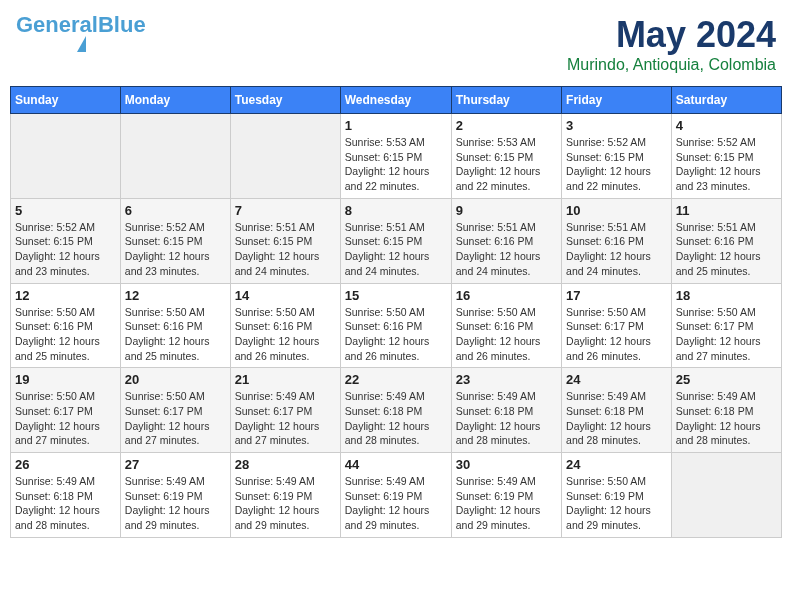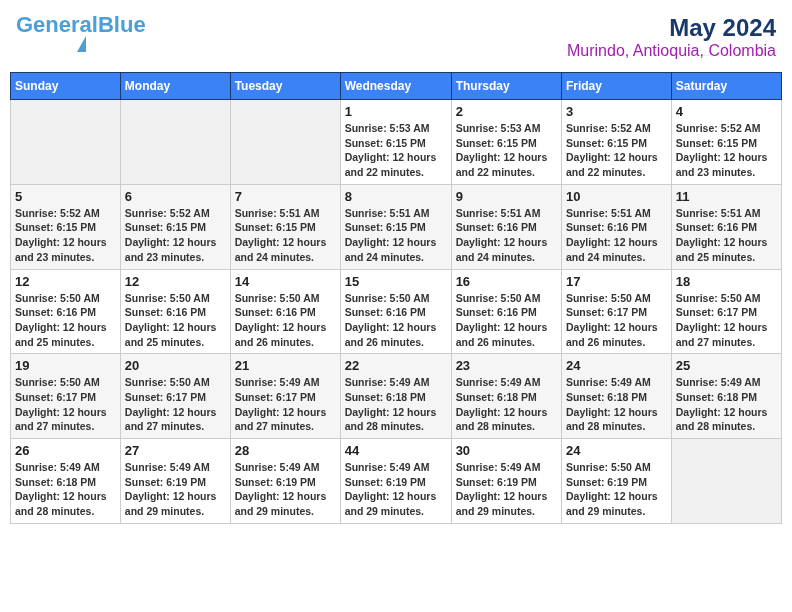--- a/index.html
+++ b/index.html
@@ -28,27 +28,27 @@
       color: #1a3a6b;
       line-height: 1;
     }
     .logo-text span {
       color: #4a9fd4;
     }
     .title-block {
       text-align: right;
     }
     .month-title {
-      font-size: 24px;
+      font-size: 36px;
       font-weight: bold;
       color: #1a3a6b;
     }
     .subtitle {
       font-size: 16px;
-      color: #a21caf;
+      color: #15803d;
     }
     .calendar {
       width: 100%;
       border-collapse: collapse;
       font-size: 11px;
     }
     .calendar th {
       background: #3b82f6;
       color: #fff;
       padding: 6px 4px;
@@ -71,21 +71,20 @@
     .day-num {
       font-size: 13px;
       font-weight: bold;
       color: #222;
       margin-bottom: 2px;
     }
     .day-info {
       font-size: 10.5px;
       color: #333;
       line-height: 1.4;
-      font-weight: bold;
     }
     .empty-cell {
       background: #f0f0f0 !important;
     }
   </style>
 </head>
 <body>
 
 <div class="header">
   <div class="logo">

